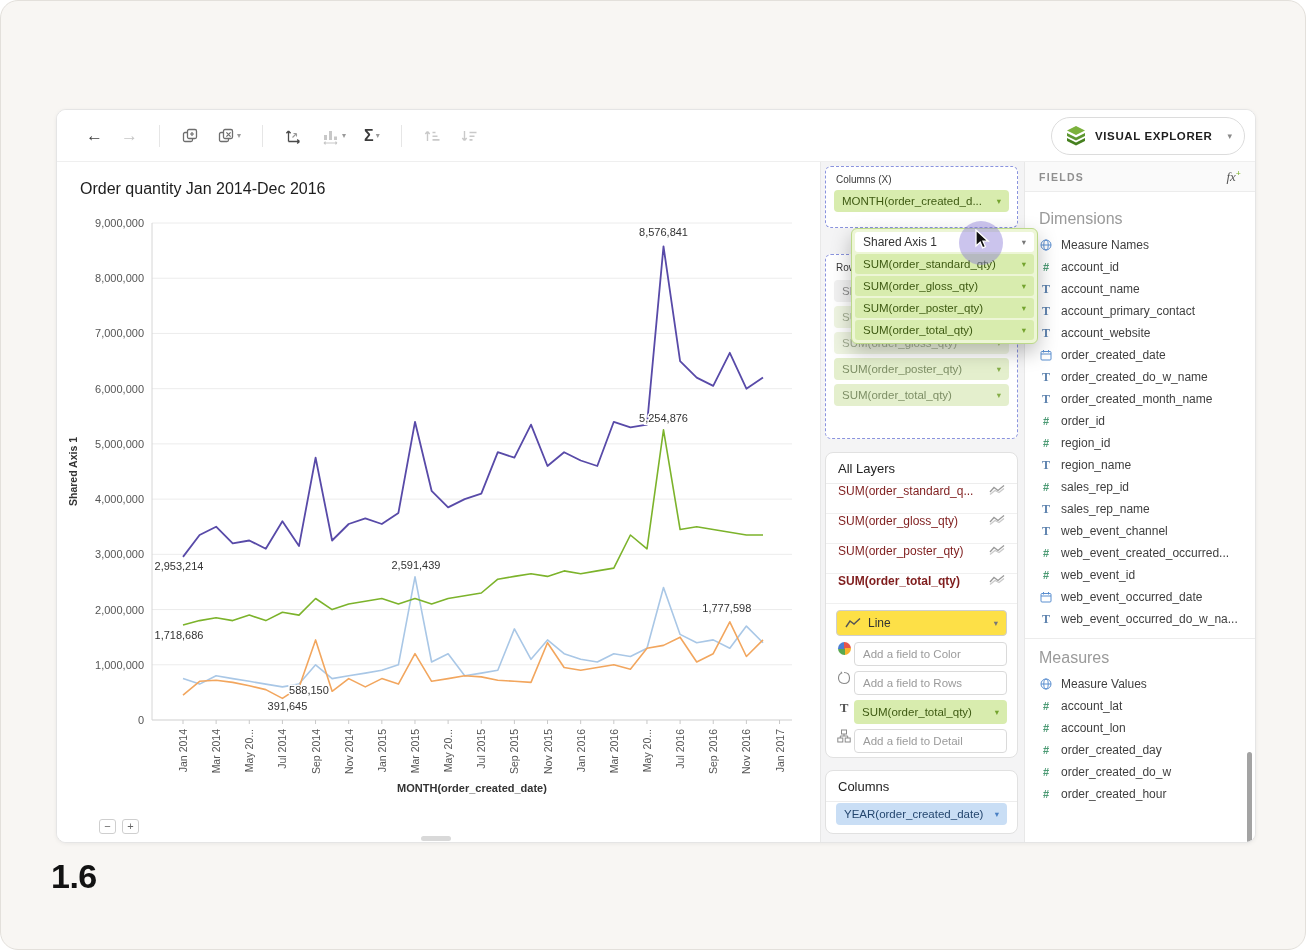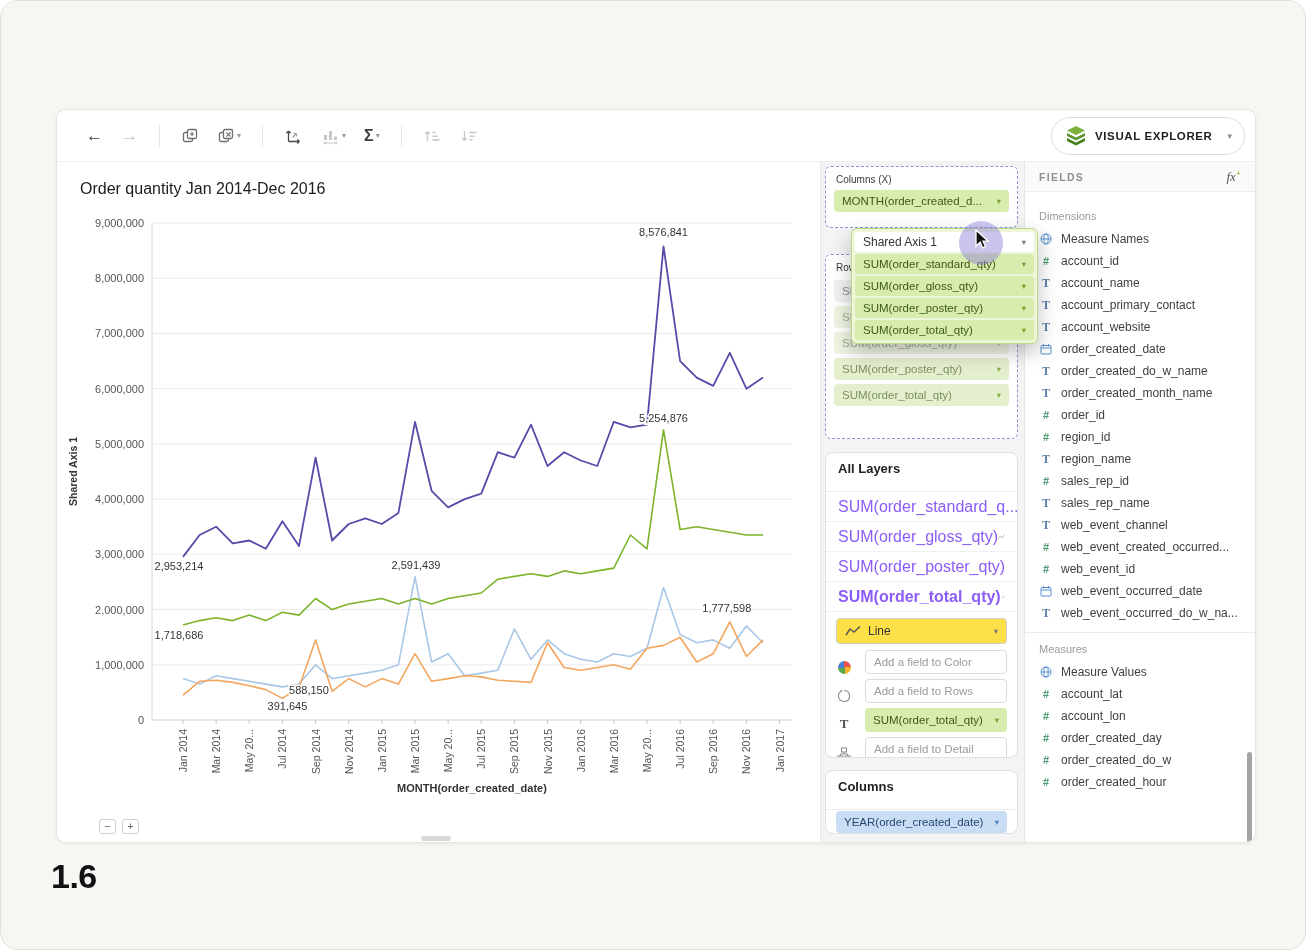--- a/index.html
+++ b/index.html
@@ -61,29 +61,29 @@
   .axis-dropdown { position:absolute; top:66px; left:30px; width:187px; background:#edf6d6;
                    border:1px solid #bcd98a; border-radius:6px; padding:3px; z-index:40;
                    box-shadow:0 8px 20px rgba(0,0,0,.25); }
   .axis-dropdown .dd-head { display:flex; align-items:center; height:20px; background:#fff; border-radius:3px;
                    padding:0 8px; font-size:12px; color:#333; cursor:pointer; }
   .axis-dropdown .dd-head .caret { color:#777; }
   .axis-dropdown .dd-item { height:20px; margin-top:2px; border-radius:3px; }
 
   .shelf-card { position:absolute; left:4px; right:6px; background:#fff; border:1px solid #e1e1e1; border-radius:8px; overflow:hidden; }
   #layers-box { top:290px; height:306px; }
-  .card-header { font-size:13px; font-weight:bold; color:#222; padding:8px 12px 15px; border-bottom:1px solid #ededed; }
-  .layer-row { display:flex; align-items:center; height:30px; padding:0 12px; border-bottom:1px solid #f0f0f0;
-               font-size:16px; color:#8b5cf6; cursor:pointer; }
+  .card-header { font-size:13px; font-weight:normal; color:#222; padding:8px 12px 7px; border-bottom:1px solid #ededed; }
+  .layer-row { display:flex; align-items:flex-start; height:30px; padding:0 12px; border-bottom:1px solid #f0f0f0;
+               font-size:12px; color:#7f1d1d; cursor:pointer; }
   .layer-row.bold { font-weight:bold; }
   .layer-row .spark { margin-left:auto; }
   .line-select { display:flex; align-items:center; gap:7px; height:26px; margin:6px 10px; border:1px solid #cfcfcf;
                  border-radius:4px; padding:0 8px; background:#fde047; font-size:12px; color:#333; cursor:pointer; }
   .line-select .caret { color:#777; }
-  .field-row { display:flex; align-items:flex-end; gap:13px; margin:5px 10px; }
+  .field-row { display:flex; align-items:flex-start; gap:2px; margin:5px 10px; }
   .field-ic { width:16px; display:flex; justify-content:center; align-items:center; flex:none; }
   .field-slot { flex:1; height:24px; border:1px solid #dadada; border-radius:4px; background:#fff; color:#9b9b9b;
                 font-size:11.5px; display:flex; align-items:center; padding:0 8px; cursor:pointer; }
   .field-row .pill { flex:1; height:24px; }
   .ic-color { width:13px; height:13px; border-radius:50%;
               background:conic-gradient(#e7554b 0 25%, #f7b32b 25% 50%, #59a84e 50% 75%, #4a7fd4 75% 100%); }
   .ic-label { font-family:"Liberation Serif", serif; font-size:13px; font-weight:bold; color:#555; }
 
   #filters-box { top:608px; height:64px; }
   #filters-box .pill { margin:1px 10px 1px; }
@@ -94,21 +94,21 @@
   .tab { position:relative; padding:13px 16px 12px; font-size:13px; color:#8a8a8a; cursor:pointer; }
   .tab.active { color:#222; font-weight:bold; }
   .tab.active::after { content:""; position:absolute; left:12px; right:12px; bottom:0; height:3px;
                        background:#7cb32b; border-radius:2px; }
   .fields-bar { height:30px; display:flex; align-items:center; justify-content:space-between; padding:0 14px;
                 background:#fafafa; border-bottom:1px solid #ececec; }
   .fields-bar .t { font-size:10.5px; font-weight:bold; letter-spacing:1.3px; color:#8f8f8f; }
   .fx { font-family:"Liberation Serif", serif; font-style:italic; font-size:13px; color:#555; cursor:pointer; }
   .fx sup { color:#7cb32b; font-weight:bold; font-style:normal; font-size:9px; }
   .flist { padding-top:8px; }
-  .fgroup-label { font-size:11px; color:#9a9a9a; padding:10px 14px 6px; }
+  .fgroup-label { font-size:16px; color:#9a9a9a; padding:10px 14px 6px; }
   .fitem { display:flex; align-items:center; gap:8px; height:22px; padding:0 14px; font-size:12px; color:#3f3f3f; cursor:pointer; }
   .fitem .ficon { width:14px; display:flex; justify-content:center; flex:none; }
   .ic-text { color:#5b80ad; font-family:"Liberation Serif", serif; font-size:12px; font-weight:bold; }
   .ic-num { color:#4c9a74; font-weight:bold; font-size:11px; }
   .ic-svg { width:12px; height:12px; }
   .group-divider { border-top:1px solid #ececec; margin-top:8px; }
   .vscroll-thumb { position:absolute; right:3px; top:590px; width:5px; height:93px; background:#a3a3a3; border-radius:3px; }
 
   
   .version-label { position:absolute; left:50px; top:856px; font-size:34px; font-weight:800; color:#121212; letter-spacing:-0.5px; }

